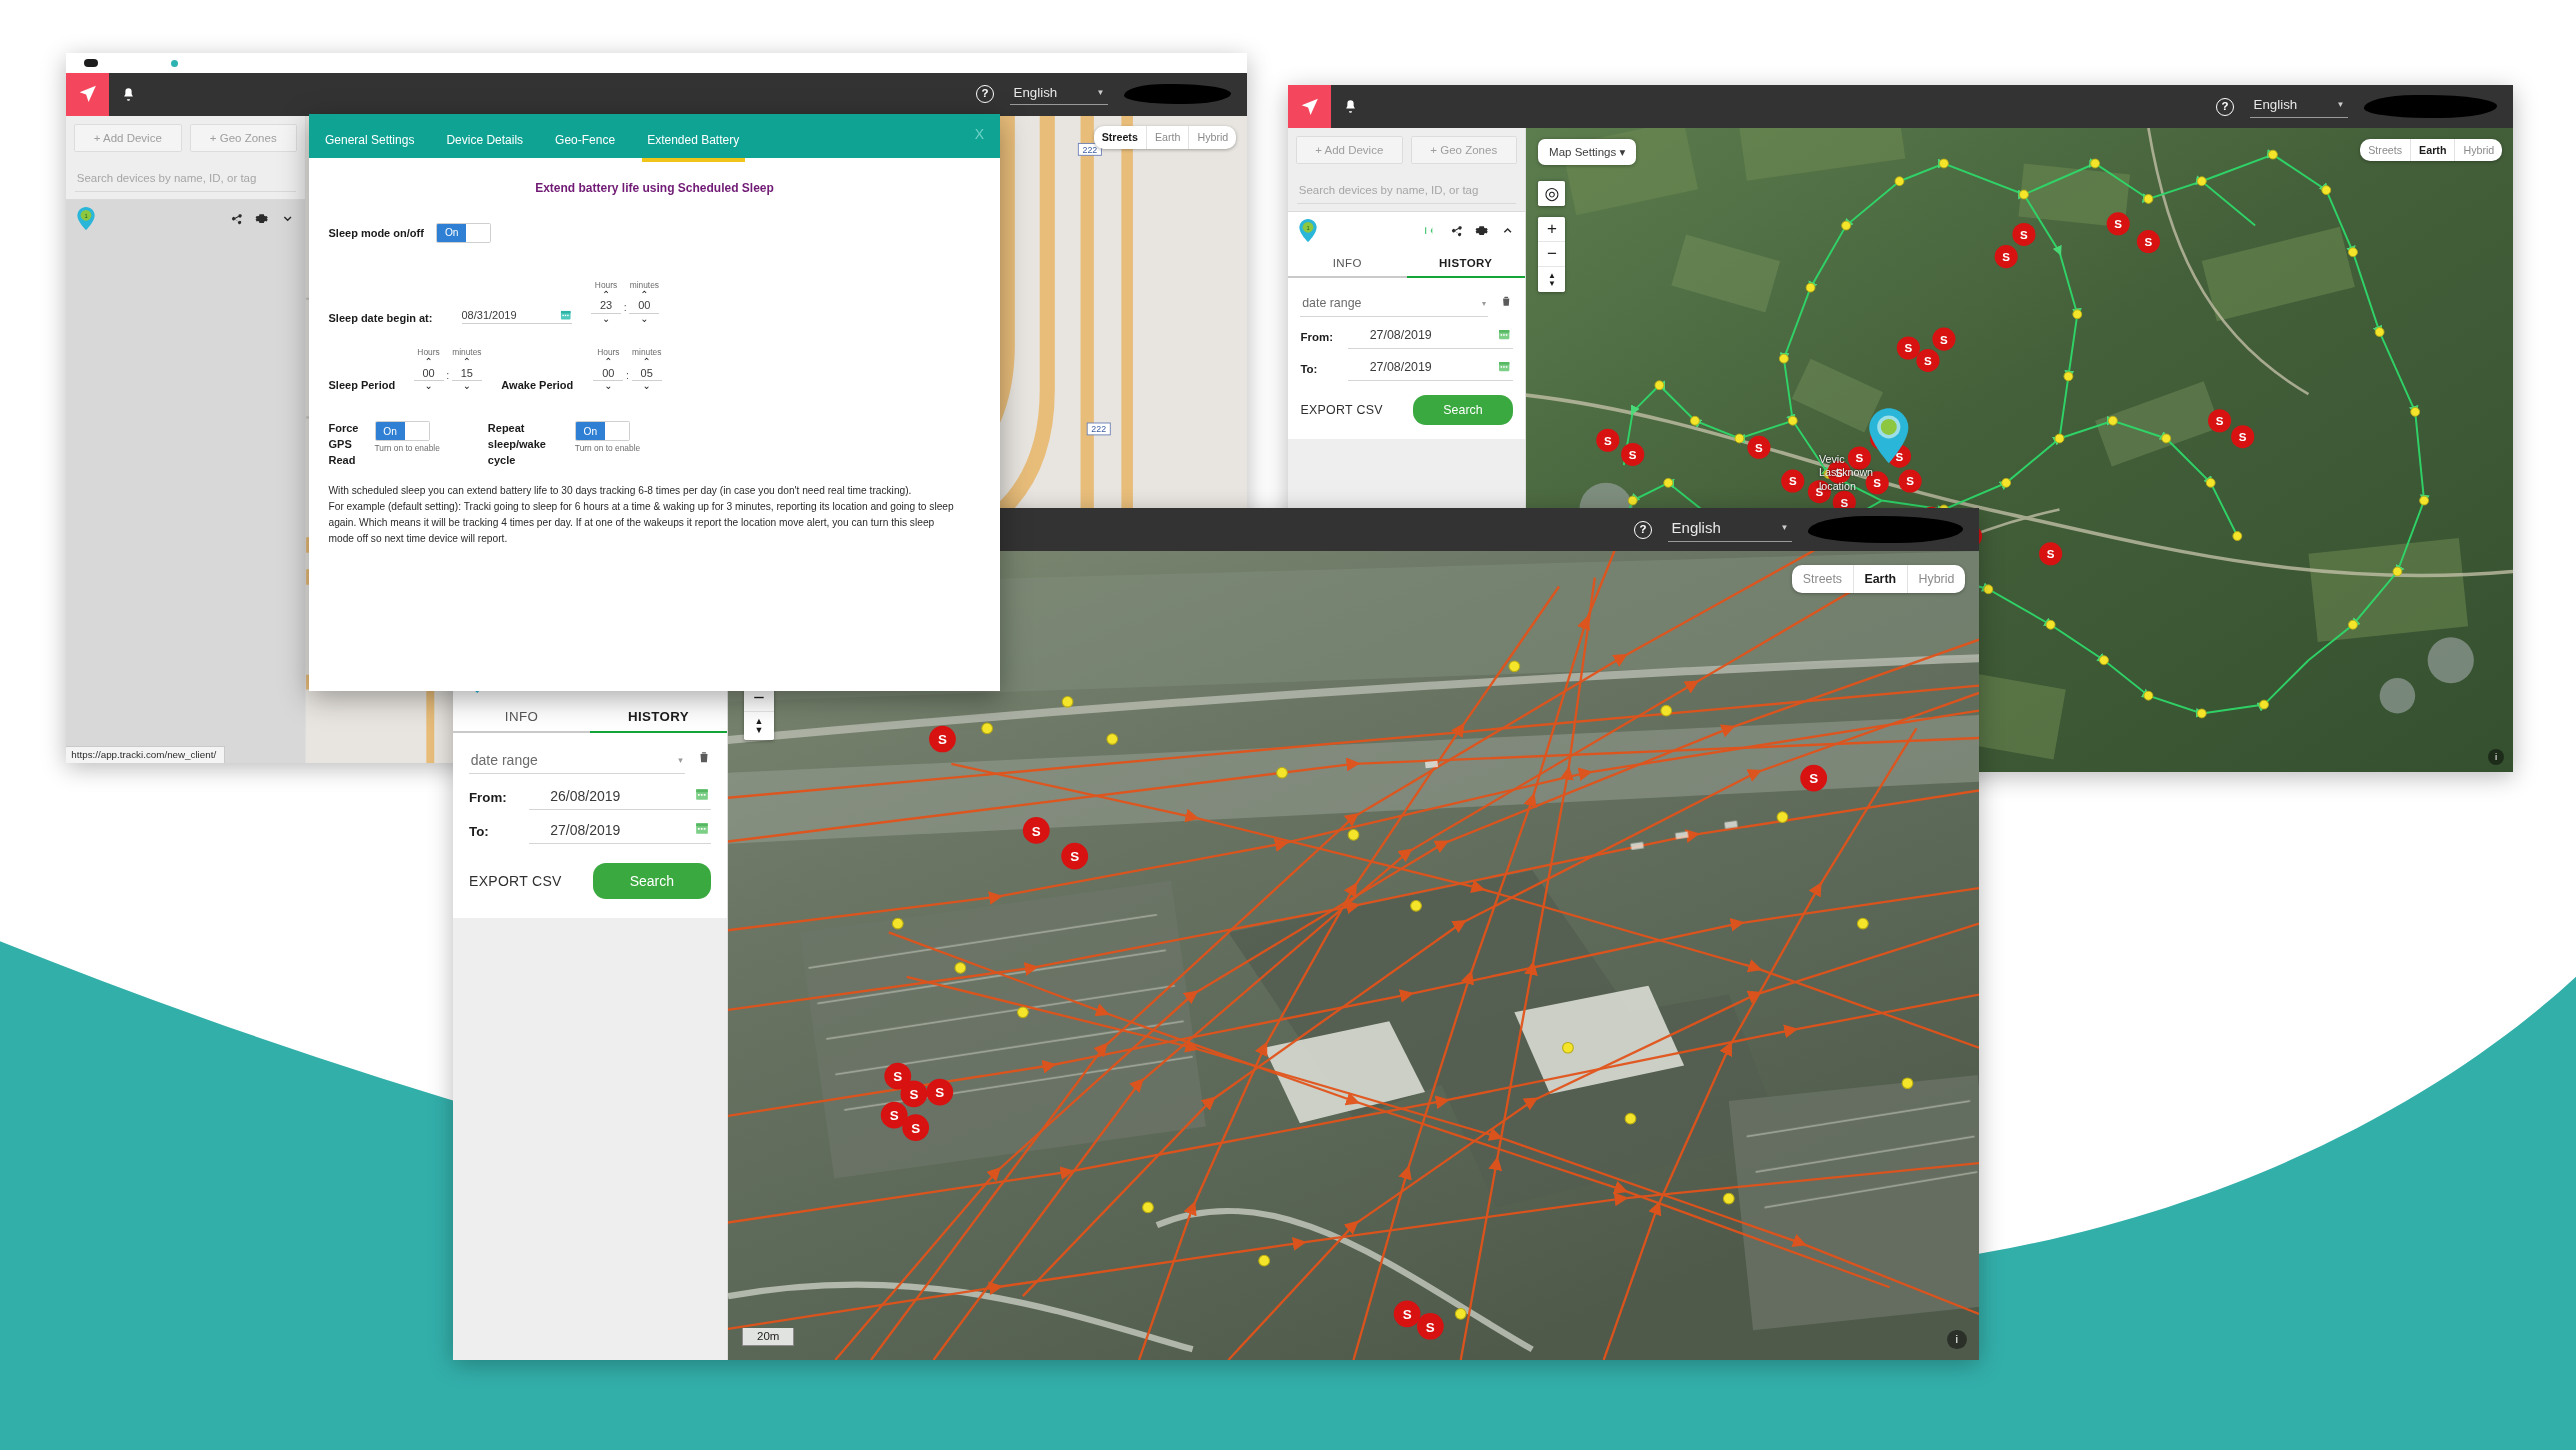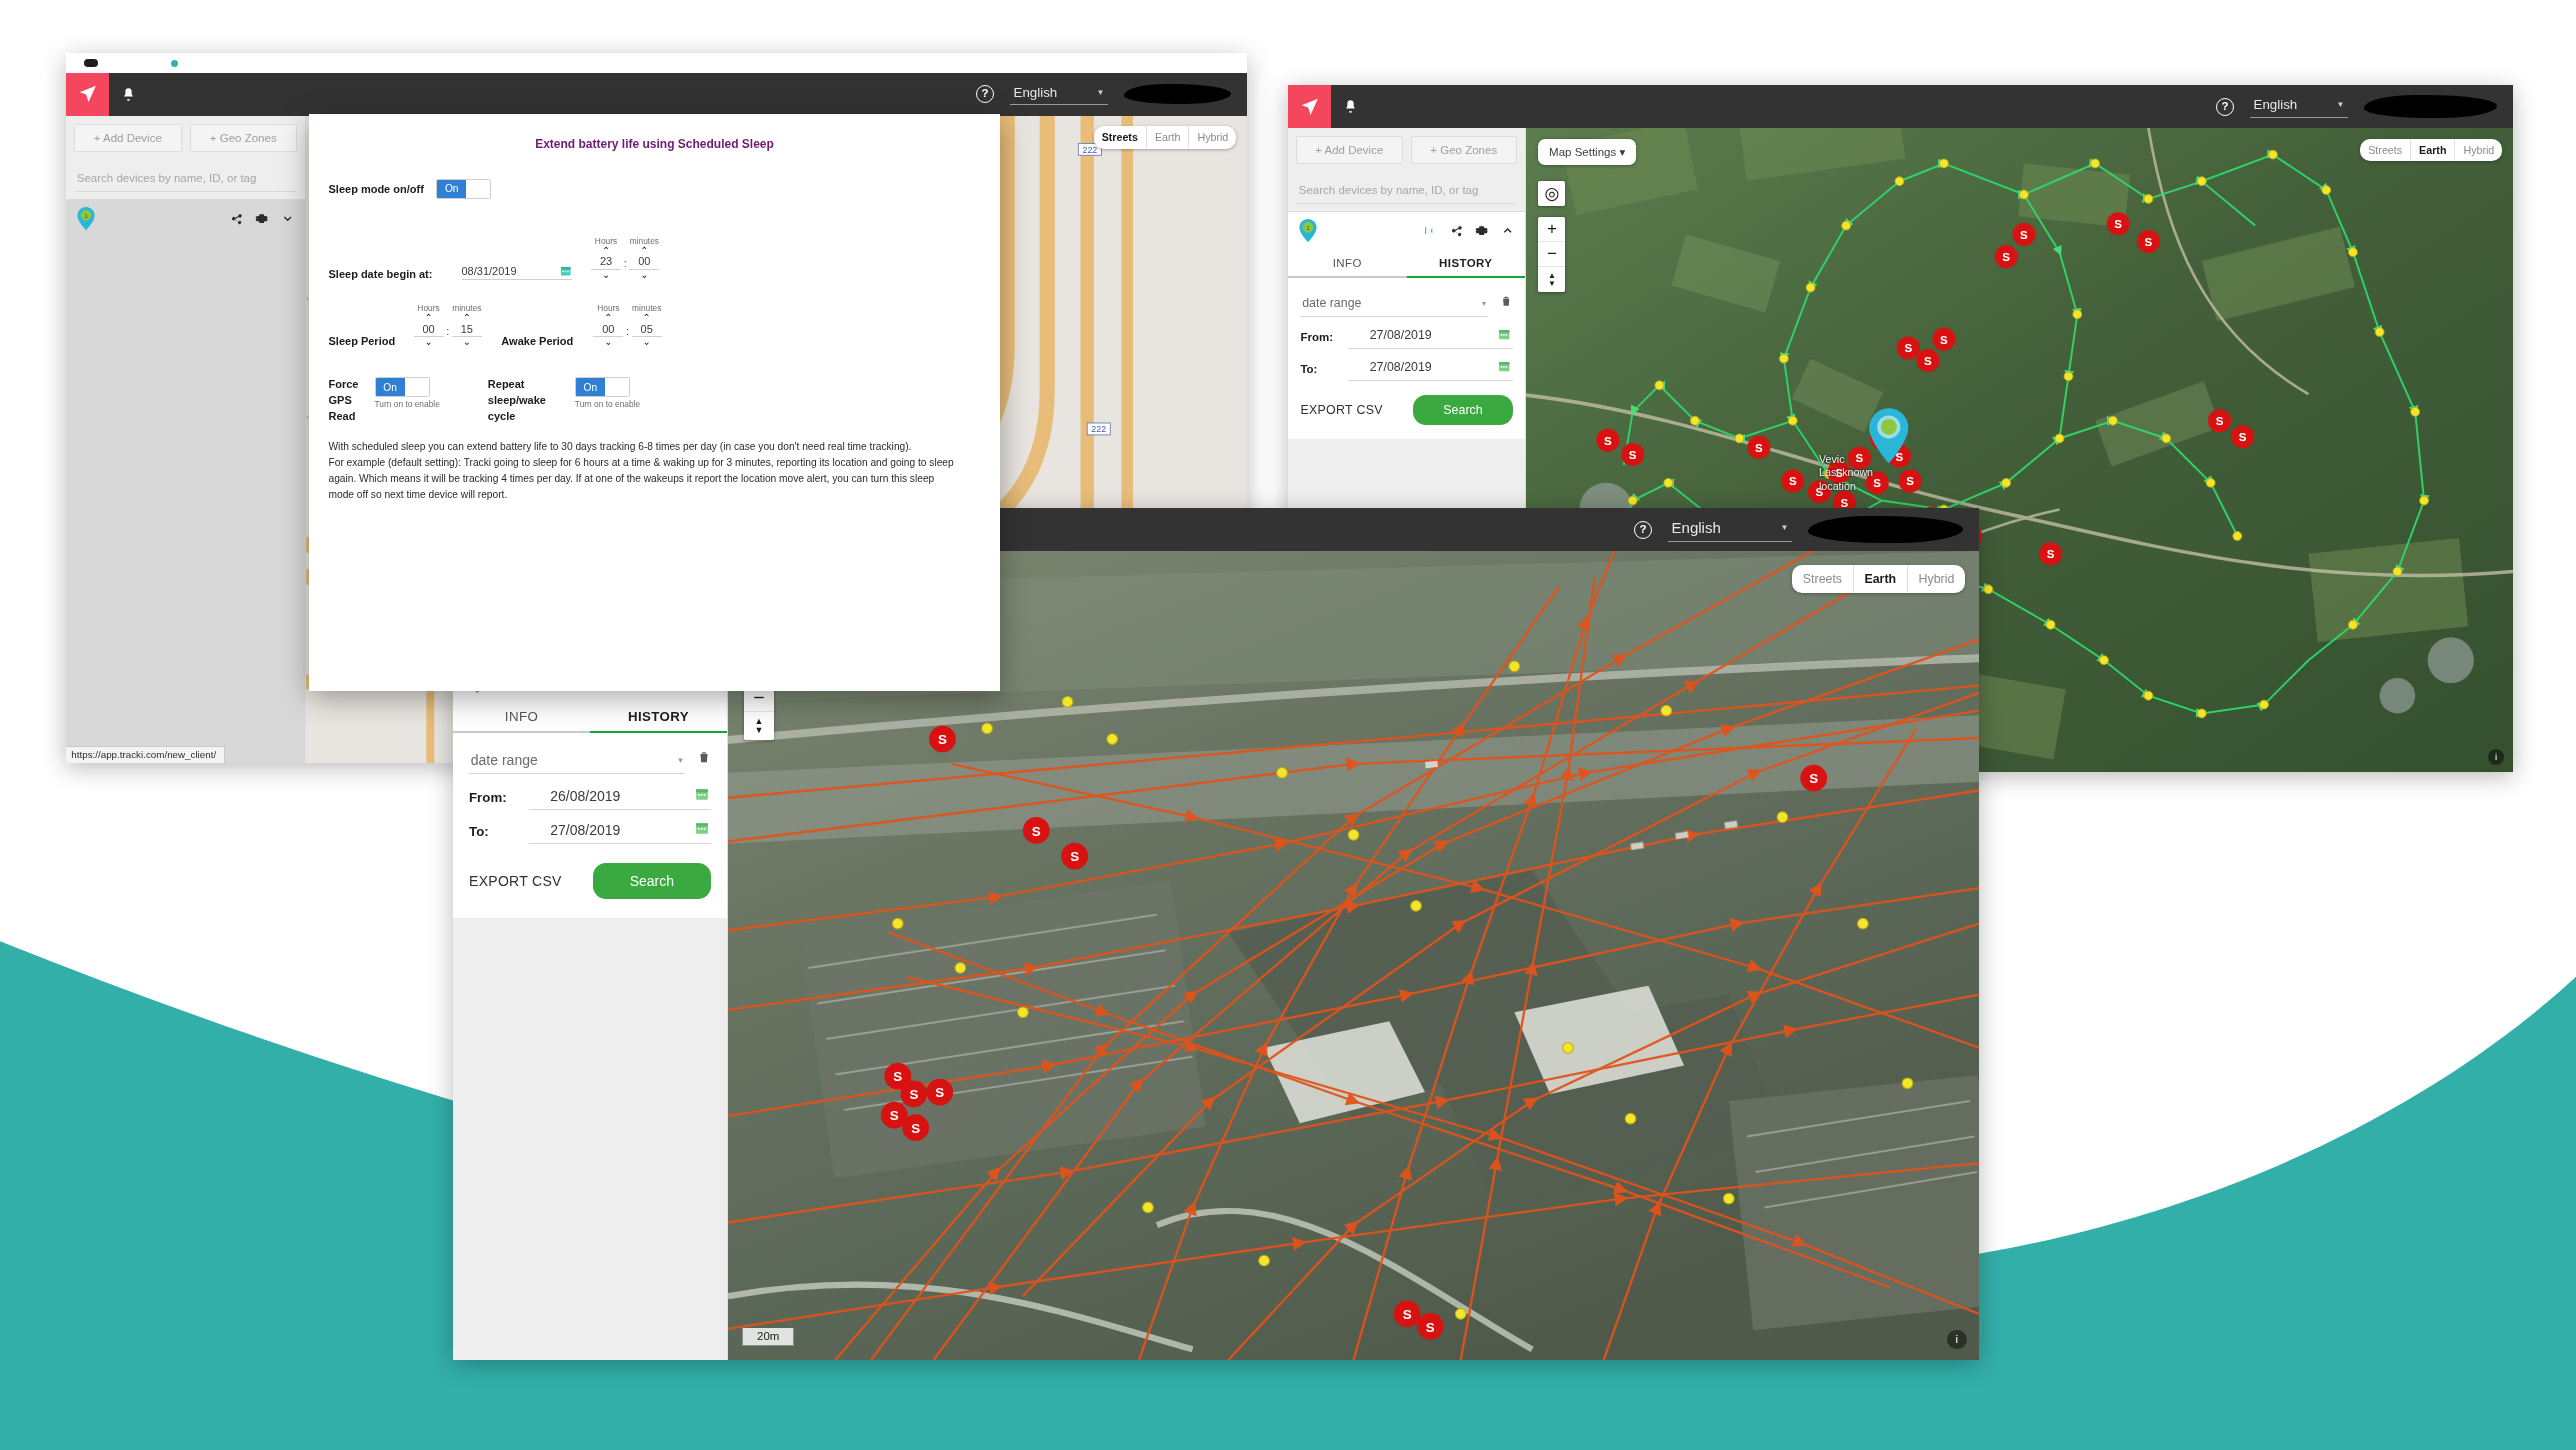--- a/index.html
+++ b/index.html
@@ -341,20 +341,27 @@
       </div>
 
       <div class="scale-bar" style="left:auto; right:186px; bottom:12.4px;">50m</div>
     </div>
   </div>
 
   <div class="statusbar">https://app.tracki.com/new_client/</div>
 </div>
 
 <div class="modal" style="left:309px; top:114px; width:691px; height:577px;">
+  <div class="modal-head">
+    <div class="modal-tab">General Settings</div>
+    <div class="modal-tab">Device Details</div>
+    <div class="modal-tab">Geo-Fence</div>
+    <div class="modal-tab active">Extended Battery</div>
+    <div class="modal-x">X</div>
+  </div>
 
   <div class="modal-body">
     <div class="eb-title">Extend battery life using Scheduled Sleep</div>
 
     <div class="row-sleepmode">
       <span class="lbl-b">Sleep mode on/off</span>
       <span class="toggle">
         <span class="on">On</span>
         <span class="off"></span>
       </span>

